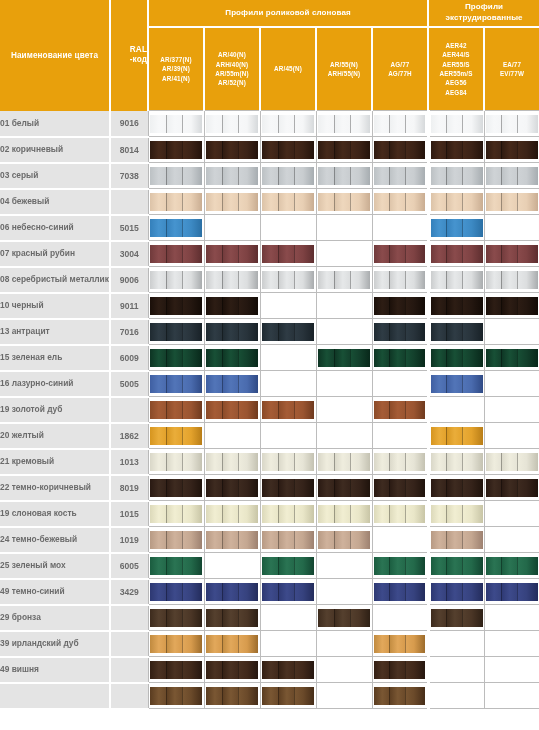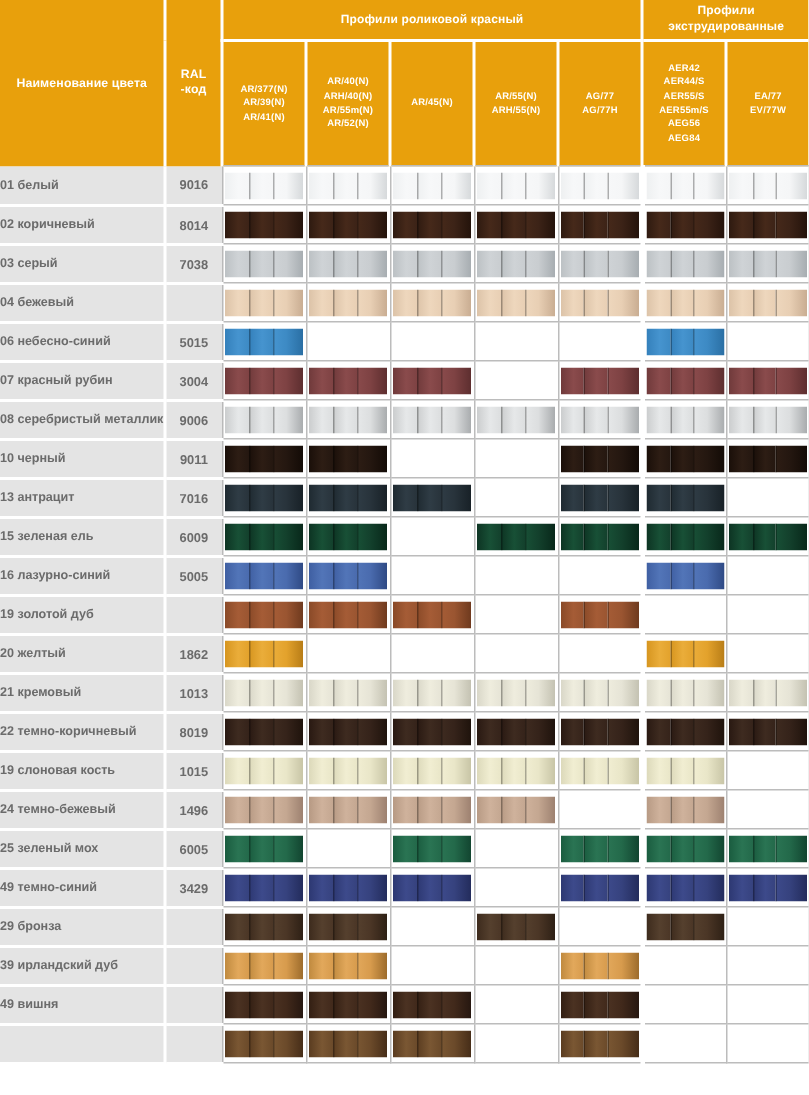--- a/index.html
+++ b/index.html
@@ -22,21 +22,21 @@
     background:#e8a00c;
     color:#ffffff;
     font-weight:bold;
     text-align:center;
     vertical-align:middle;
     font-size:8px;
     line-height:1.35;
     letter-spacing:.1px;
   }
   .hdr-name{font-size:8.2px;}
-  .hdr-ral{font-size:8.2px;line-height:1.3;}
+  .hdr-ral{font-size:8.2px;line-height:1.3;text-align:right;}
   .hdr-group{font-size:8px;}
   .hdr-sub{font-size:6.3px;line-height:1.5;letter-spacing:.15px;}
   .sepR{border-right:2px solid #ffffff;}
 
   
   .name-cell{
     background:#e4e4e4;
     color:#6b6b6b;
     font-size:8.4px;
     font-weight:bold;
@@ -102,21 +102,21 @@
       <col style="width:56px">
       <col style="width:55px">
     </colgroup>
     <thead>
       <tr>
         <th class="hdr hdr-name sepR" rowspan="2">Наименование цвета</th>
         <th class="hdr hdr-ral sepR" rowspan="2">
           <span>RAL</span><br>
           <span>-код</span>
         </th>
-        <th class="hdr hdr-group sepR" colspan="5" style="height:26px;border-bottom:2px solid #fff;">Профили роликовой красный</th>
+        <th class="hdr hdr-group sepR" colspan="5" style="height:26px;border-bottom:2px solid #fff;">Профили роликовой слоновая</th>
         <th class="hdr hdr-group" colspan="2" style="height:26px;border-bottom:2px solid #fff;">Профили экструдированные</th>
       </tr>
       <tr>
         <th class="hdr hdr-sub sepR" style="height:82px;">
           <span>AR/377(N)</span><br>
           <span>AR/39(N)</span><br>
           <span>AR/41(N)</span>
         </th>
         <th class="hdr hdr-sub sepR">
           <span>AR/40(N)</span><br>
@@ -1073,21 +1073,21 @@
               <span class="seam a"></span>
               <span class="seam b"></span>
             </span>
           </td>
           <td class="sw-cell">
             <span class="empty"></span>
           </td>
         </tr>
         <tr>
           <td class="name-cell">24 темно-бежевый</td>
-          <td class="ral-cell">1496</td>
+          <td class="ral-cell">1019</td>
           <td class="sw-cell">
             <span class="sw">
               <i class="s1" style="background:linear-gradient(to right,#b79a84 0%,#cfb29c 55%,#c4a791 100%)"></i>
               <i class="s2" style="background:linear-gradient(to right,#b79a84 0%,#cfb29c 55%,#c4a791 100%)"></i>
               <i class="s3" style="background:linear-gradient(to right,#cfb29c 0%,#c4a791 45%,#9d8170 100%)"></i>
               <span class="seam a"></span>
               <span class="seam b"></span>
             </span>
           </td>
           <td class="sw-cell">

